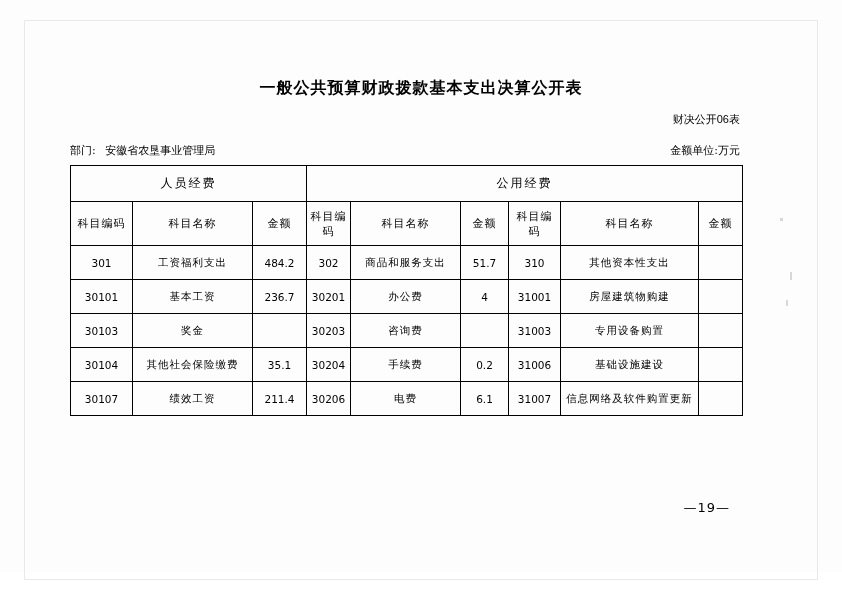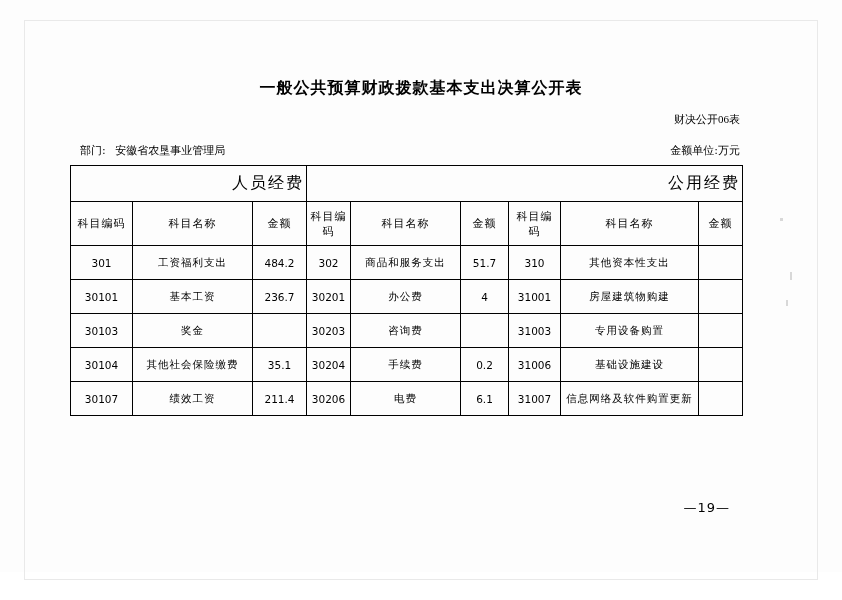--- a/index.html
+++ b/index.html
@@ -38,26 +38,26 @@
     font-size: 16px;
     font-weight: bold;
     letter-spacing: 1px;
     font-family: "DejaVu Sans", sans-serif;
   }
   .form-code {
     position: absolute;
     top: 112px;
     right: 102px;
     font-size: 11px;
-    font-family: Liberation Serif, serif;
+    font-family: Liberation Sans, sans-serif;
   }
   .meta-row {
     position: absolute;
     top: 143px;
-    left: 80px;
+    left: 70px;
     right: 102px;
     height: 16px;
     font-size: 11px;
     font-family: "DejaVu Sans", sans-serif;
   }
   .meta-left {
     position: absolute;
     left: 0; top: 0;
     white-space: nowrap;
   }
@@ -84,23 +84,22 @@
     font-size: 10.5px;
     font-weight: normal;
     font-family: "DejaVu Sans", sans-serif;
     text-align: center;
     vertical-align: middle;
     padding: 0 2px;
     box-sizing: border-box;
   }
   table.budget tr.group-row td {
     height: 36px;
-    font-size: 16px;
+    font-size: 12px;
     letter-spacing: 2px;
-    text-align: right;
   }
   table.budget tr.head-row td {
     height: 44px;
     font-size: 11px;
     letter-spacing: 1px;
   }
   table.budget tr.data-row td {
     height: 34px;
   }
   td.num {

